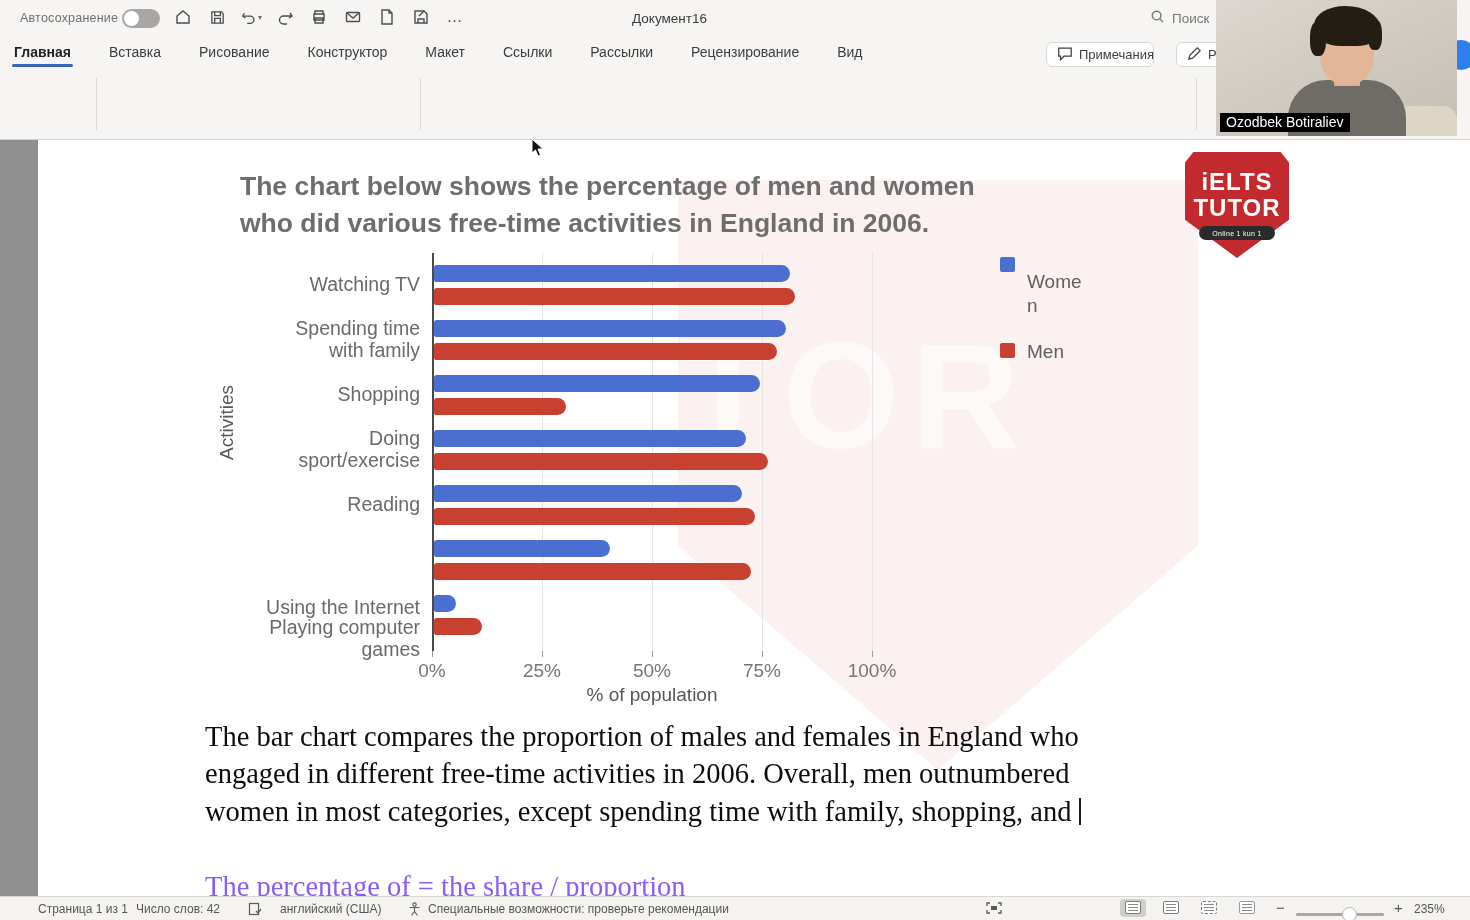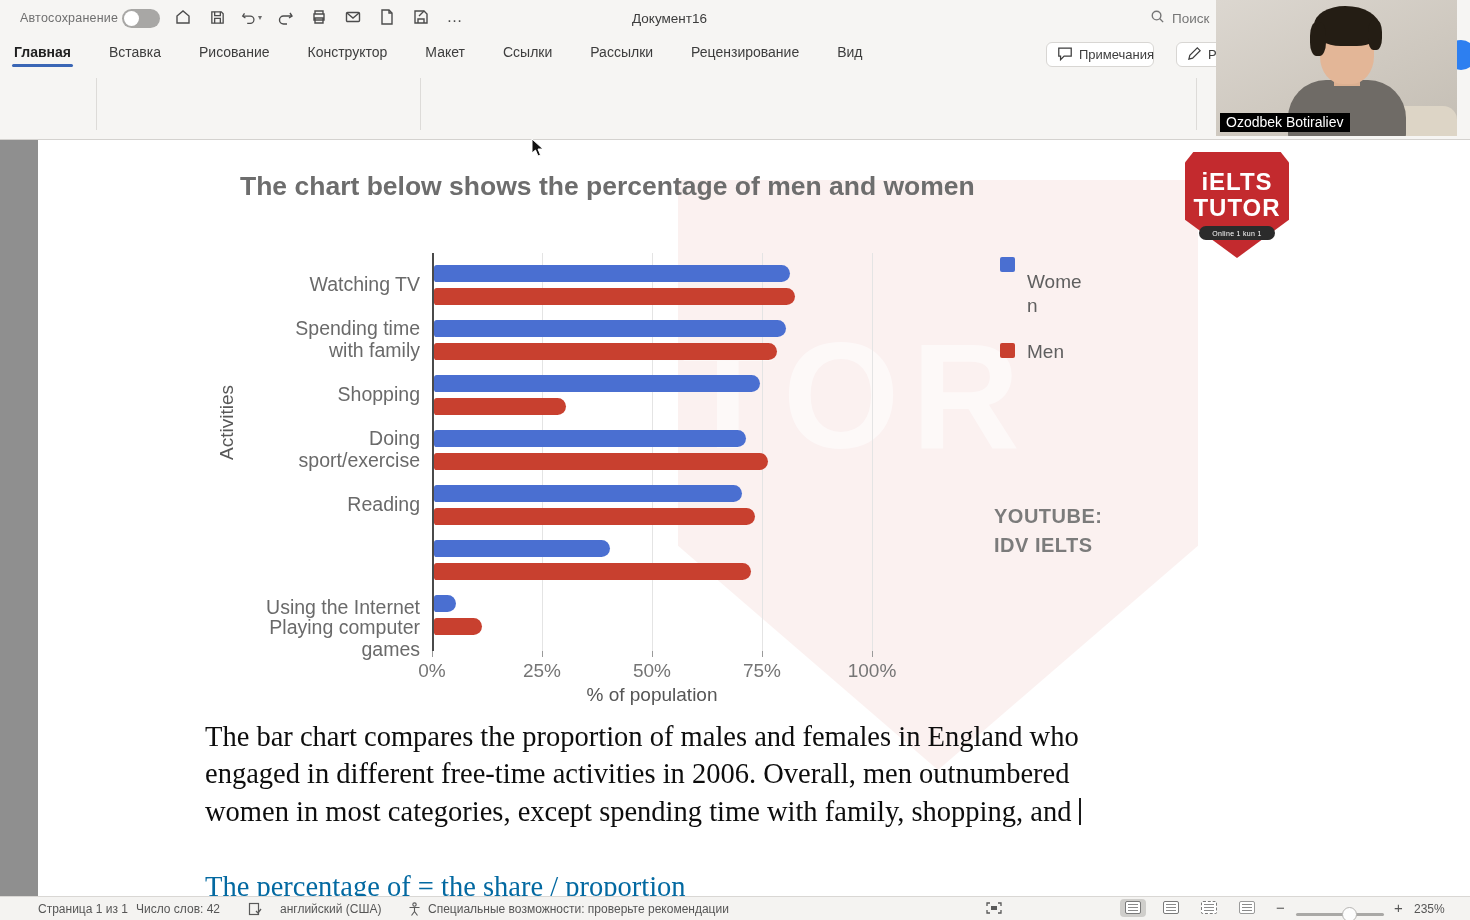--- a/index.html
+++ b/index.html
@@ -84,21 +84,21 @@
   #legend { position:absolute; left:962px; top:114px; }
   .leg-item { display:flex; gap:12px; margin-bottom:22px; }
   .leg-swatch { width:15px; height:15px; border-radius:2px; margin-top:3px; flex:0 0 15px; }
   .leg-text { font-size:19px; color:#5f5f5f; line-height:1.25; }
   .leg-item:first-child .leg-text { width:58px; word-break:break-all;margin-top:16px; }
   .youtube { position:absolute; left:956px; top:362px; font-size:20px; font-weight:bold; color:#7b7b7b; line-height:1.45; letter-spacing:.5px; }
   
   .bodytext { position:absolute; left:167px; top:578px; width:1050px; font-family:"Liberation Serif", serif;
      font-size:28.5px; color:#0d0d0d; line-height:1.31; }
   .caret-bar { display:inline-block; width:2px; height:27px; background:#1a1a1a; margin-left:8px; vertical-align:-4px; }
-  .partial-line { position:absolute; left:167px; top:731px; font-family:"Liberation Serif", serif; font-size:28.5px; color:#0369a1; }
+  .partial-line { position:absolute; left:167px; top:731px; font-family:"Liberation Serif", serif; font-size:28.5px; color:#8b5cf6; }
 
   
   #statusbar { left:0; top:896px; width:1470px; height:24px; background:#f4f3f1; border-top:1px solid #d9d7d4;
      font-size:12px; color:#565656; }
   .sb { position:absolute; top:5px; white-space:nowrap; }
   .sb-ico { display:inline-flex; vertical-align:-2px; }
   .vm { display:inline-block; width:16px; height:13px; border:1px solid #7a7a7a; border-radius:2px; background:
      linear-gradient(#fff,#fff); position:relative; vertical-align:-2px; }
   .vm::after { content:""; position:absolute; left:2px; right:2px; top:2px; height:7px;
      background:repeating-linear-gradient(to bottom,#8a8a8a 0 1px,transparent 1px 3px); }
@@ -370,20 +370,21 @@
     <div class="abs" style="left:1204px;top:108px;font-size:11px;color:#4a4a4a;">Ди</div>
   </div>
 
   <div id="docarea" class="abs">
     <div id="page">
       <div class="wm-shield"></div>
       <div class="wm-word">TUTOR</div>
 
       <div class="chart-heading">
         <div>The chart below shows the percentage of men and women</div>
+        <div>who did various free-time activities in England in 2006.</div>
       </div>
 
       <div class="logo">
         <div class="shield"></div>
         <div class="t1">iELTS</div>
         <div class="t2">TUTOR</div>
         <div class="pill">Online 1 kun 1</div>
       </div>
 
       <div id="cat-labels">
@@ -453,24 +454,20 @@
           <div class="leg-item">
             <span class="leg-swatch" style="background: rgb(74, 111, 209);"></span>
             <span class="leg-text">Women</span>
           </div>
           <div class="leg-item">
             <span class="leg-swatch" style="background: rgb(200, 64, 47);"></span>
             <span class="leg-text">Men</span>
           </div>
         </div>
 
-      <div class="youtube">
-        <div>YOUTUBE:</div>
-        <div>IDV IELTS</div>
-      </div>
 
       <div class="bodytext">
         <div>The bar chart compares the proportion of males and females in England who</div>
         <div>engaged in different free-time activities in 2006. Overall, men outnumbered</div>
         <div><span>women in most categories, except spending time with family, shopping, and</span><span class="caret-bar"></span></div>
       </div>
       <div class="partial-line">The percentage of = the share / proportion</div>
     </div>
   </div>
 

